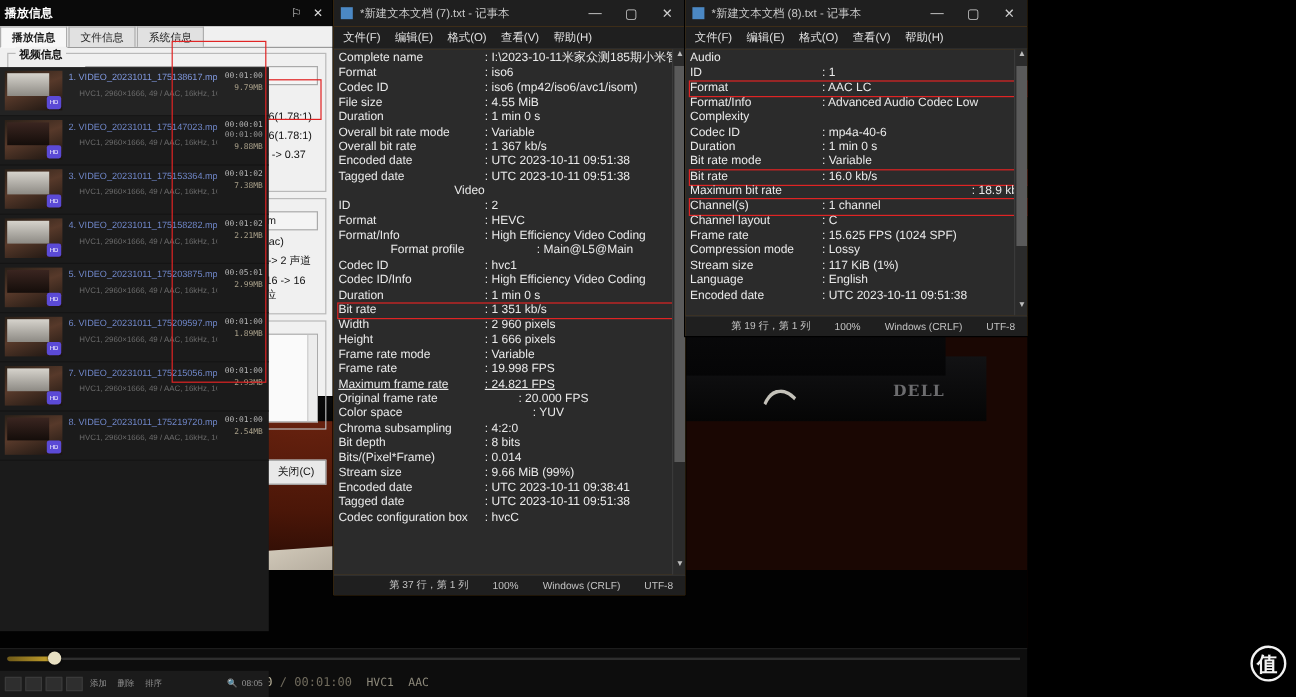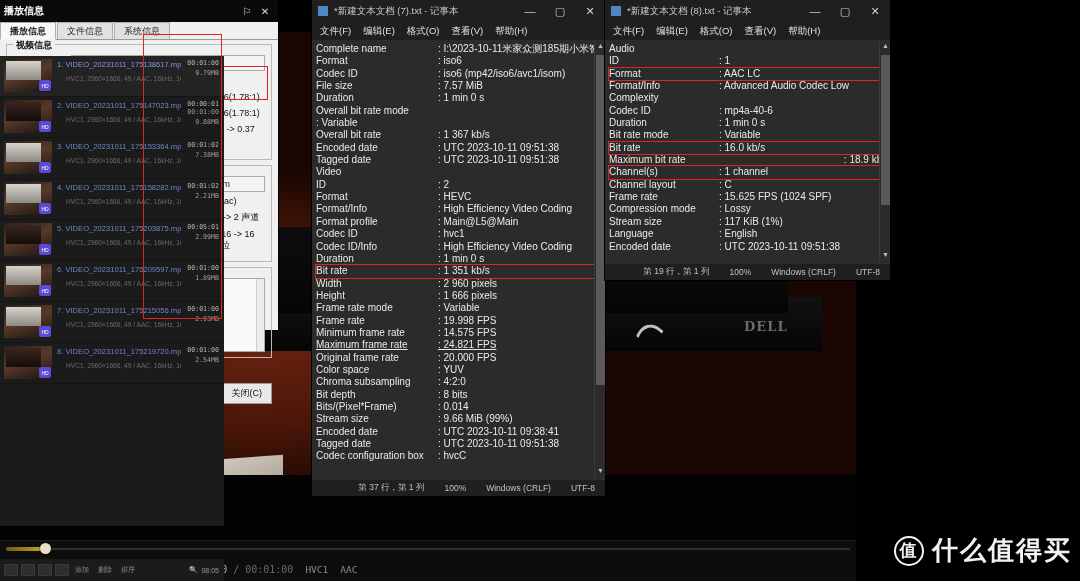--- a/index.html
+++ b/index.html
@@ -130,21 +130,21 @@
   .redbox { position:absolute; border:1.5px solid #e02020; pointer-events:none; }
   .listbox {
     border:1px solid #aaa; background:#fafafa; height:74px; overflow:hidden;
     font-size:8.5px; padding:2px 3px; line-height:11px; position:relative;
   }
   .listbox .sb { position:absolute; right:0; top:0; width:8px; height:100%; background:#ececec; border-left:1px solid #ccc;}
   .btnrow { display:flex; justify-content:space-between; padding: 3px 6px 5px; }
   .pbtn { border:1px solid #9a9a9a; background:#e9e9e9; font-size:9px; padding:3px 9px; color:#111; }
 
   
-  .np { background:#a16207; color:#e8e8e8;margin-left:34px; }
+  .np { background:#a16207; color:#e8e8e8; }
   .np .titlebar {
     height: 22px; background:#1f1f1f; display:flex; align-items:center; padding-left:6px;
     font-size:9.5px; color:#c9c9c9;
   }
   .np .np-ico { width:10px;height:10px;background:#4b88c4;margin-right:6px;flex:none; }
   .np .tbtns { margin-left:auto; display:flex; }
   .np .tbtn { width:30px; height:22px; display:flex;align-items:center;justify-content:center; color:#cfcfcf; font-size:11px;}
   .np .menubar { height:19px; display:flex; align-items:center; gap:12px; padding:0 8px;
     font-size:9.5px; color:#e0e0e0; background:#1f1f1f; border-bottom:1px solid #2b2b2b;}
   .np .doc {
@@ -379,44 +379,43 @@
       <span>文件(F)</span>
       <span>编辑(E)</span>
       <span>格式(O)</span>
       <span>查看(V)</span>
       <span>帮助(H)</span>
     </div>
     <div class="doc" id="docVideo" style="height:438px;">
         <div class="line" style="position: relative;"><span class="lbl" style="display: inline-block; min-width: 122px;">Complete name</span><span>: I:\2023-10-11米家众测185期小米智</span></div>
         <div class="line" style="position: relative;"><span class="lbl" style="display: inline-block; min-width: 122px;">Format</span><span>: iso6</span></div>
         <div class="line" style="position: relative;"><span class="lbl" style="display: inline-block; min-width: 122px;">Codec ID</span><span>: iso6 (mp42/iso6/avc1/isom)</span></div>
-        <div class="line" style="position: relative;"><span class="lbl" style="display: inline-block; min-width: 122px;">File size</span><span>: 7.57 MiB</span></div>
+        <div class="line" style="position: relative;"><span class="lbl" style="display: inline-block; min-width: 122px;">File size</span><span>: 4.55 MiB</span></div>
         <div class="line" style="position: relative;"><span class="lbl" style="display: inline-block; min-width: 122px;">Duration</span><span>: 1 min 0 s</span></div>
-        <div class="line" style="position: relative; flex-direction: column;"><span class="lbl" style="display: inline-block; min-width: 122px;">Overall bit rate mode</span><span>: Variable</span></div>
+        <div class="line" style="position: relative;"><span class="lbl" style="display: inline-block; min-width: 122px;">Overall bit rate mode</span><span>: Variable</span></div>
         <div class="line" style="position: relative;"><span class="lbl" style="display: inline-block; min-width: 122px;">Overall bit rate</span><span>: 1 367 kb/s</span></div>
         <div class="line" style="position: relative;"><span class="lbl" style="display: inline-block; min-width: 122px;">Encoded date</span><span>: UTC 2023-10-11 09:51:38</span></div>
         <div class="line" style="position: relative;"><span class="lbl" style="display: inline-block; min-width: 122px;">Tagged date</span><span>: UTC 2023-10-11 09:51:38</span></div>
         <div class="line" style="position: relative;"><span class="lbl" style="display: inline-block; min-width: 122px;"></span><span></span></div>
-        <div class="line" style="position: relative;"><span class="lbl" style="display: inline-block; min-width: 122px;">Video</span><span></span></div>
+        <div class="line" style="position: relative; text-align: right;"><span class="lbl" style="display: inline-block; min-width: 122px;">Video</span><span></span></div>
         <div class="line" style="position: relative;"><span class="lbl" style="display: inline-block; min-width: 122px;">ID</span><span>: 2</span></div>
         <div class="line" style="position: relative;"><span class="lbl" style="display: inline-block; min-width: 122px;">Format</span><span>: HEVC</span></div>
         <div class="line" style="position: relative;"><span class="lbl" style="display: inline-block; min-width: 122px;">Format/Info</span><span>: High Efficiency Video Coding</span></div>
-        <div class="line" style="position: relative;"><span class="lbl" style="display: inline-block; min-width: 122px;">Format profile</span><span>: Main@L5@Main</span></div>
+        <div class="line" style="position: relative; justify-content: center;"><span class="lbl" style="display: inline-block; min-width: 122px;">Format profile</span><span>: Main@L5@Main</span></div>
         <div class="line" style="position: relative;"><span class="lbl" style="display: inline-block; min-width: 122px;">Codec ID</span><span>: hvc1</span></div>
         <div class="line" style="position: relative;"><span class="lbl" style="display: inline-block; min-width: 122px;">Codec ID/Info</span><span>: High Efficiency Video Coding</span></div>
         <div class="line" style="position: relative;"><span class="lbl" style="display: inline-block; min-width: 122px;">Duration</span><span>: 1 min 0 s</span></div>
         <div class="line" style="position: relative; outline: rgb(224, 36, 36) solid 1.4px; outline-offset: 0px;"><span class="lbl" style="display: inline-block; min-width: 122px;">Bit rate</span><span>: 1 351 kb/s</span></div>
         <div class="line" style="position: relative;"><span class="lbl" style="display: inline-block; min-width: 122px;">Width</span><span>: 2 960 pixels</span></div>
         <div class="line" style="position: relative;"><span class="lbl" style="display: inline-block; min-width: 122px;">Height</span><span>: 1 666 pixels</span></div>
         <div class="line" style="position: relative;"><span class="lbl" style="display: inline-block; min-width: 122px;">Frame rate mode</span><span>: Variable</span></div>
         <div class="line" style="position: relative;"><span class="lbl" style="display: inline-block; min-width: 122px;">Frame rate</span><span>: 19.998 FPS</span></div>
-        <div class="line" style="position: relative;"><span class="lbl" style="display: inline-block; min-width: 122px;">Minimum frame rate</span><span>: 14.575 FPS</span></div>
         <div class="line" style="position: relative; text-decoration: underline;"><span class="lbl" style="display: inline-block; min-width: 122px;">Maximum frame rate</span><span>: 24.821 FPS</span></div>
-        <div class="line" style="position: relative;"><span class="lbl" style="display: inline-block; min-width: 122px;">Original frame rate</span><span>: 20.000 FPS</span></div>
-        <div class="line" style="position: relative;"><span class="lbl" style="display: inline-block; min-width: 122px;">Color space</span><span>: YUV</span></div>
+        <div class="line" style="position: relative; gap: 28px;"><span class="lbl" style="display: inline-block; min-width: 122px;">Original frame rate</span><span>: 20.000 FPS</span></div>
+        <div class="line" style="position: relative; gap: 40px;"><span class="lbl" style="display: inline-block; min-width: 122px;">Color space</span><span>: YUV</span></div>
         <div class="line" style="position: relative;"><span class="lbl" style="display: inline-block; min-width: 122px;">Chroma subsampling</span><span>: 4:2:0</span></div>
         <div class="line" style="position: relative;"><span class="lbl" style="display: inline-block; min-width: 122px;">Bit depth</span><span>: 8 bits</span></div>
         <div class="line" style="position: relative;"><span class="lbl" style="display: inline-block; min-width: 122px;">Bits/(Pixel*Frame)</span><span>: 0.014</span></div>
         <div class="line" style="position: relative;"><span class="lbl" style="display: inline-block; min-width: 122px;">Stream size</span><span>: 9.66 MiB (99%)</span></div>
         <div class="line" style="position: relative;"><span class="lbl" style="display: inline-block; min-width: 122px;">Encoded date</span><span>: UTC 2023-10-11 09:38:41</span></div>
         <div class="line" style="position: relative;"><span class="lbl" style="display: inline-block; min-width: 122px;">Tagged date</span><span>: UTC 2023-10-11 09:51:38</span></div>
         <div class="line" style="position: relative;"><span class="lbl" style="display: inline-block; min-width: 122px;">Codec configuration box</span><span>: hvcC</span></div>
         <div class="sb">
         <div class="arrow" style="top:1px">▲</div>
         <div class="thumb" style="top:14px;height:330px;"></div>
@@ -630,16 +629,15 @@
       <span class="pl-clock">
         <span>🔍</span>
         <span>08:05</span>
       </span>
     </div>
     <div class="redoutline" style="left:143px;top:34px;width:79px;height:285px;"></div>
   </div>
 
   <div class="watermark">
     <span class="wm-logo">值</span>
-    <span>什么值得买</span>
   </div>
 
 </div>
 
 </body></html>

